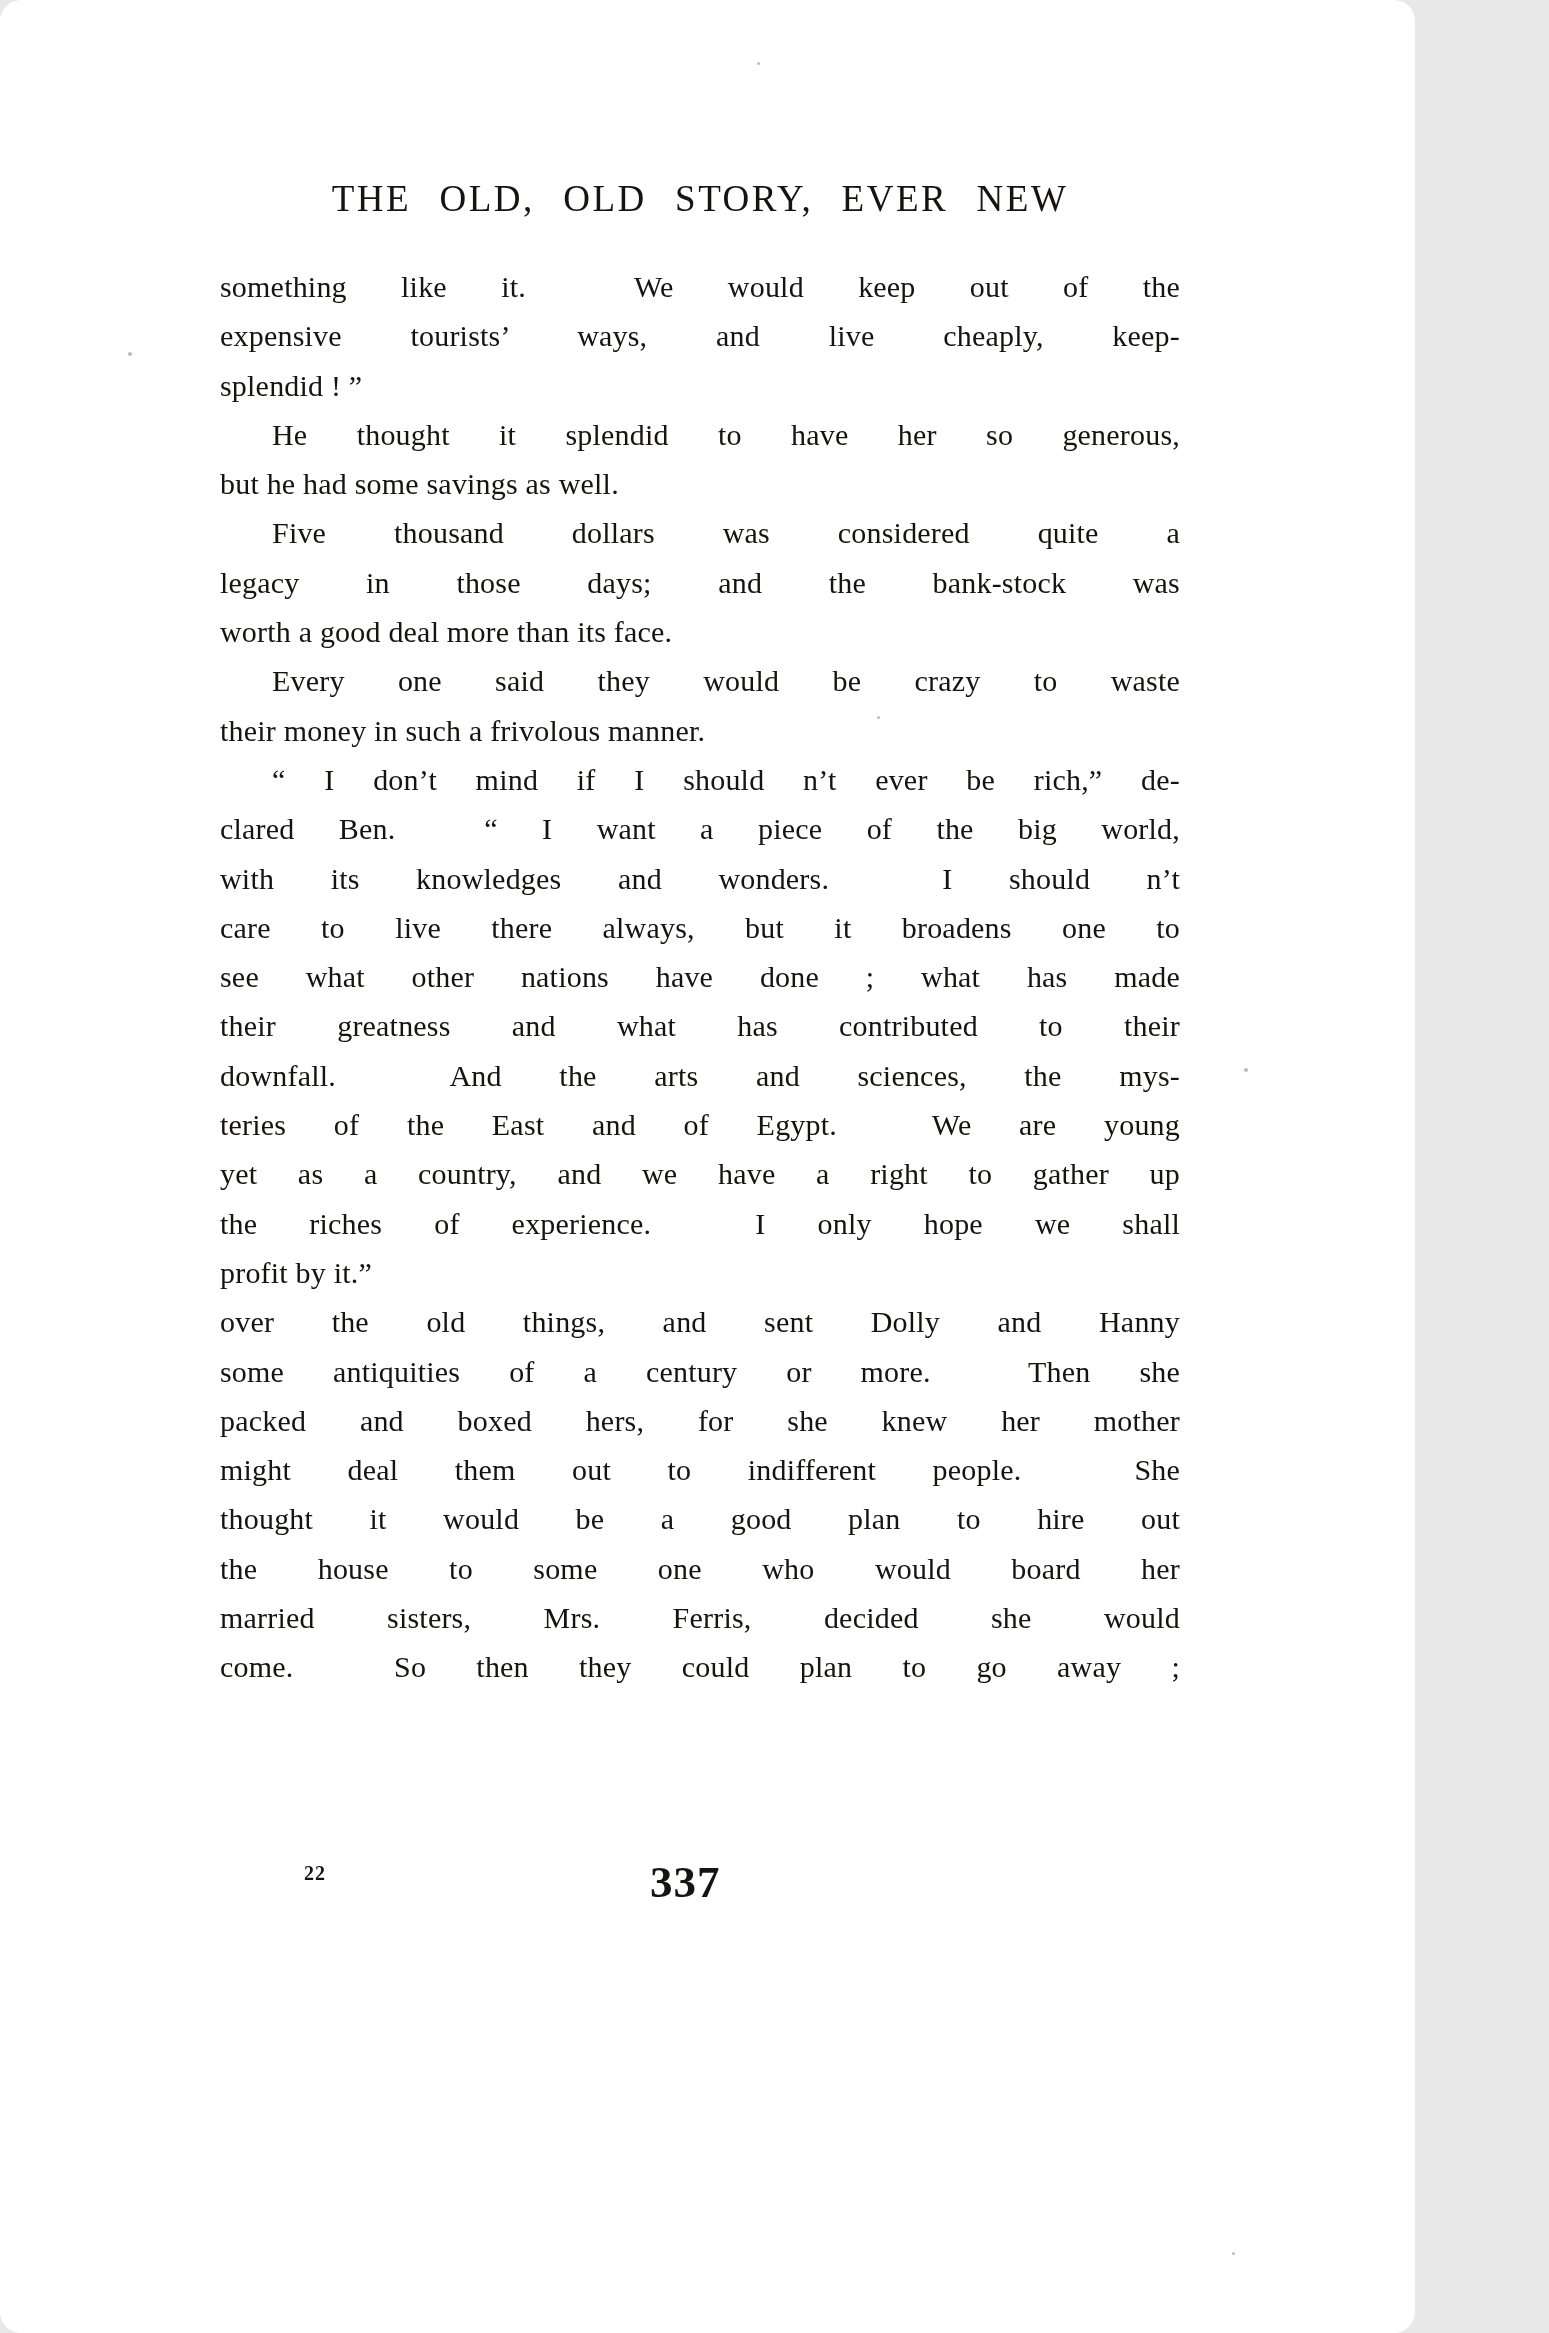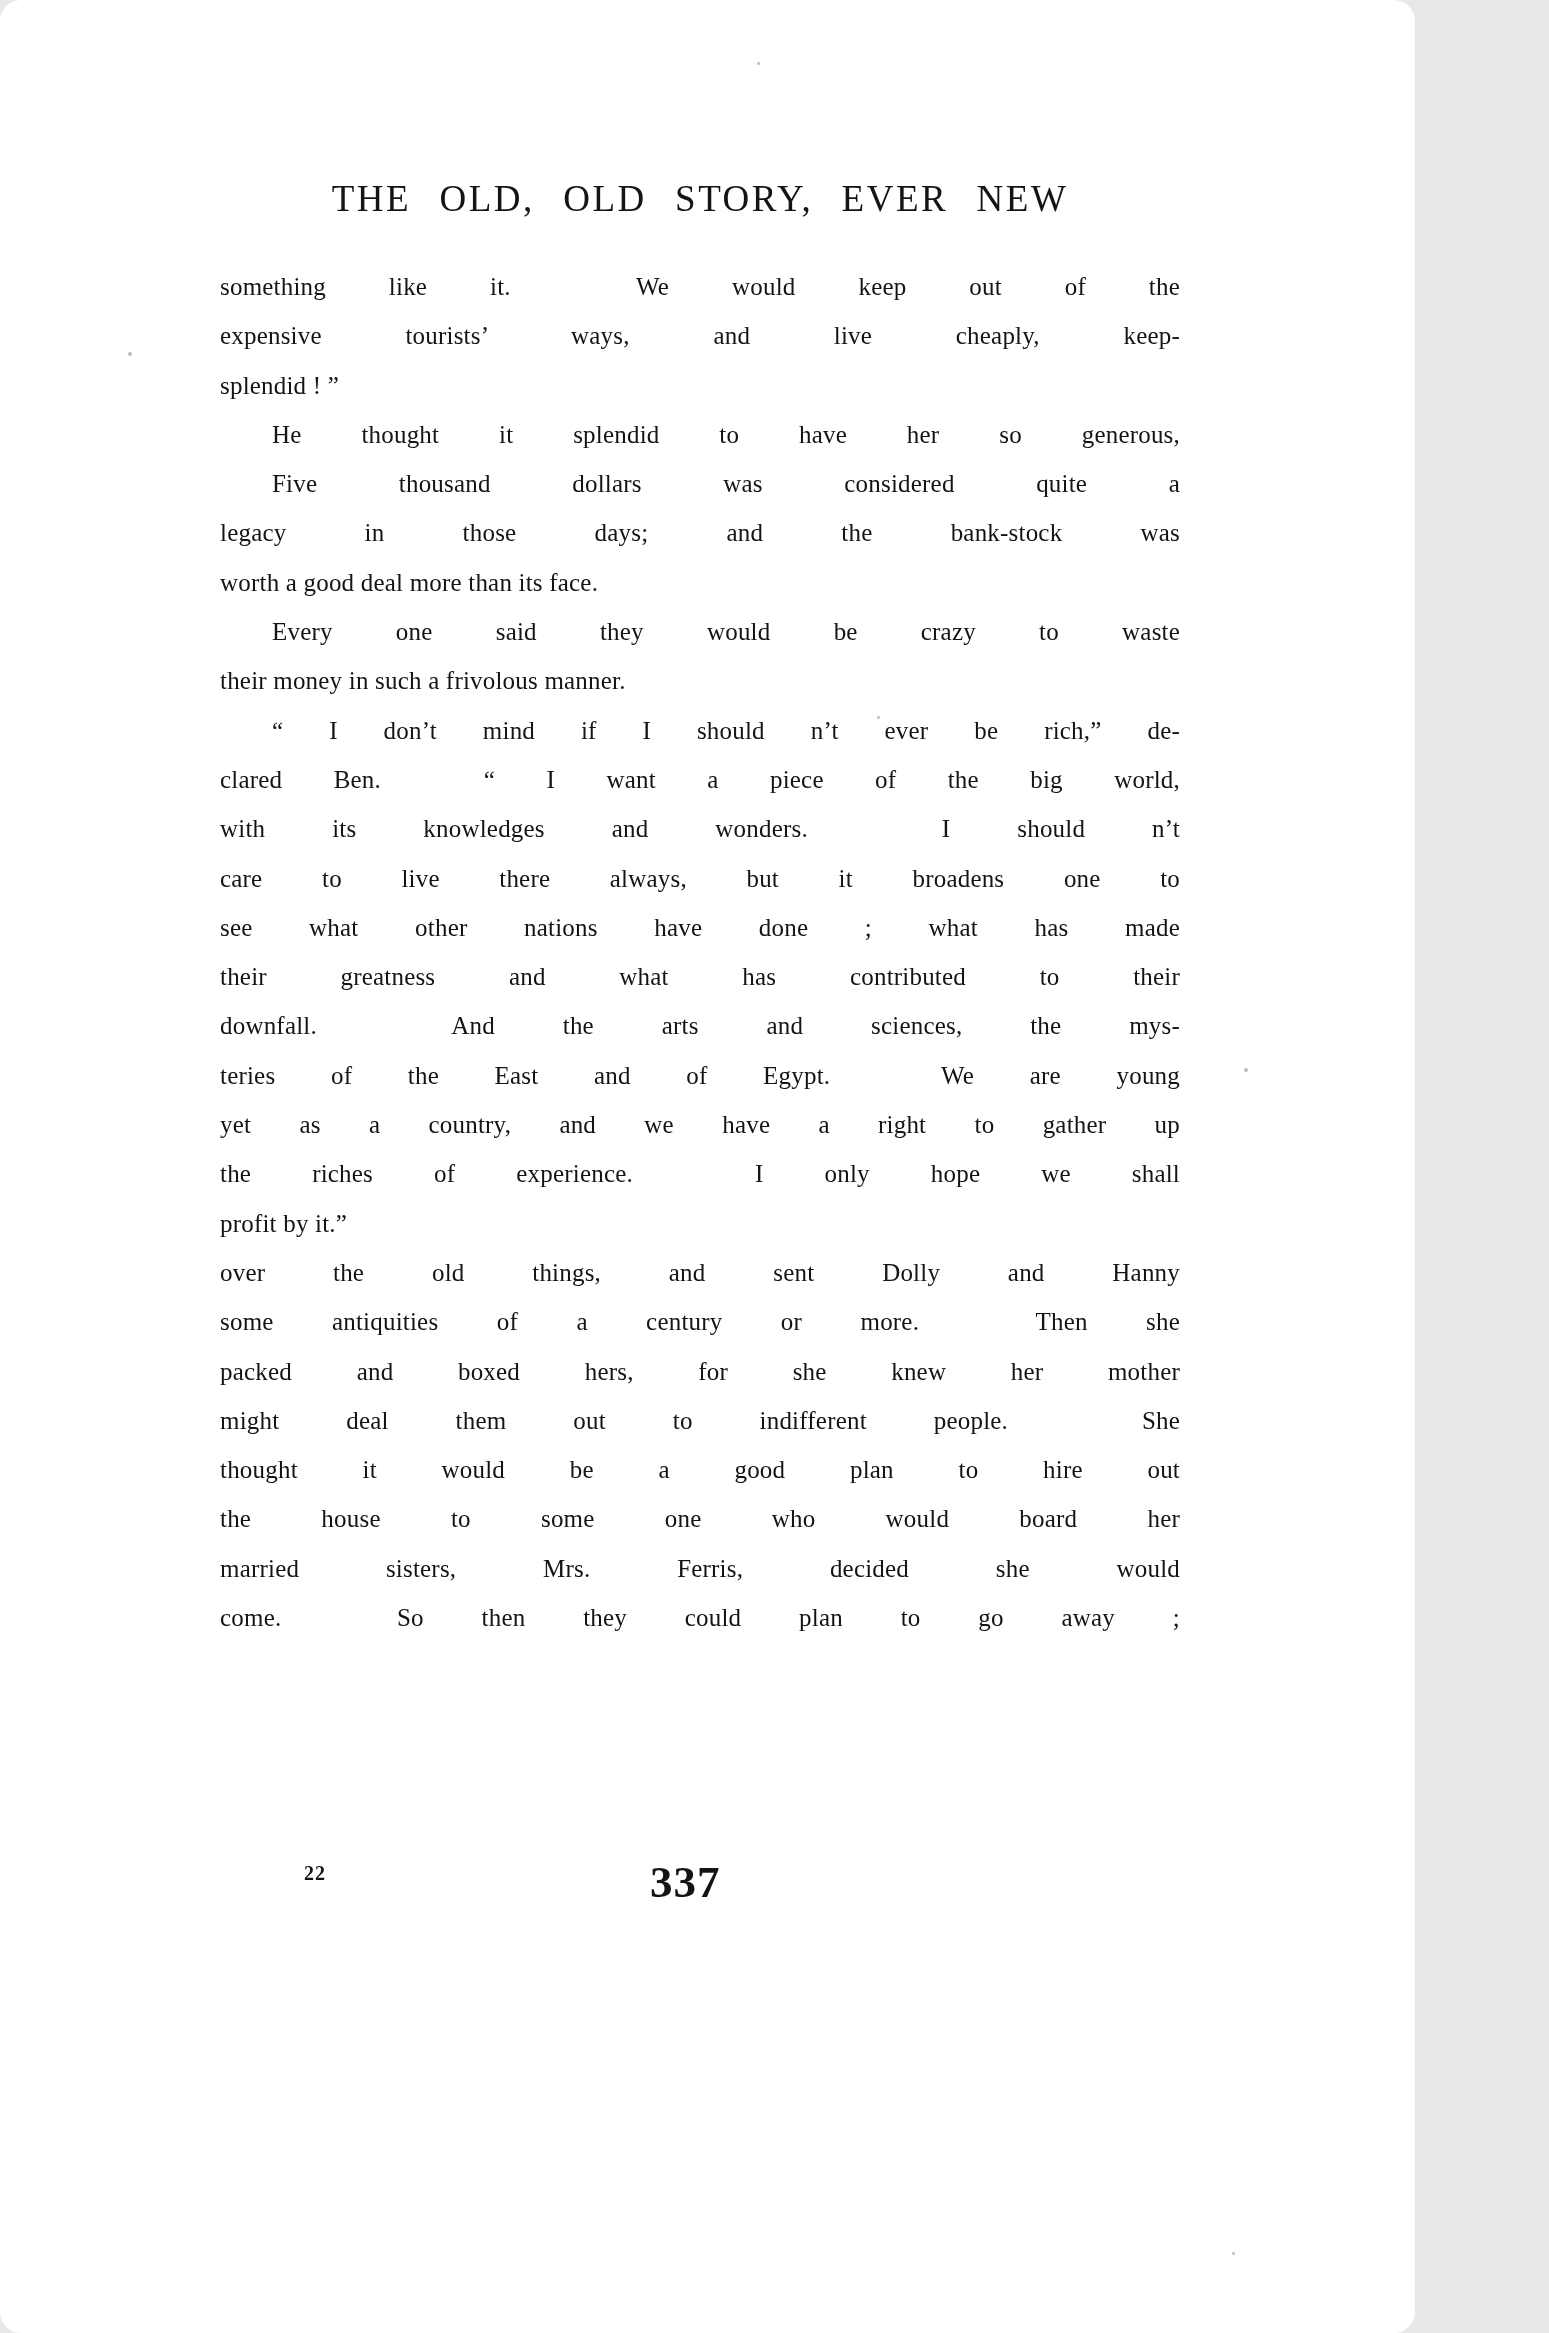--- a/index.html
+++ b/index.html
@@ -18,21 +18,21 @@
     text-align:center;
     font-size:37px;
     line-height:42px;
     letter-spacing:2.5px;
     word-spacing:0.45em;
     white-space:pre;
   }
   .text-block {
     position:absolute;
     left:220px; top:262px; width:960px;
-    font-size:25px;
+    font-size:30px;
     line-height:49.3px;
     letter-spacing:0.2px;
   }
   .line {
     white-space:pre-wrap;
     text-align:justify;
     text-align-last:justify;
   }
   .line.eop { text-align-last:left; }
   .line.indent { text-indent:52px; }
@@ -61,20 +61,21 @@
 
 <div class="page">
 
   <div class="running-head">THE OLD, OLD STORY, EVER NEW</div>
 
   <div class="text-block">
       <div class="line">something like it.  We would keep out of the</div>
       <div class="line">expensive tourists’ ways, and live cheaply, keep-</div>
       <div class="line eop">splendid ! ”</div>
       <div class="line indent">He thought it splendid to have her so generous,</div>
+      <div class="line eop">but he had some savings as well.</div>
       <div class="line indent">Five thousand dollars was considered quite a</div>
       <div class="line">legacy in those days; and the bank-stock was</div>
       <div class="line eop">worth a good deal more than its face.</div>
       <div class="line indent">Every one said they would be crazy to waste</div>
       <div class="line eop">their money in such a frivolous manner.</div>
       <div class="line indent">“ I don’t mind if I should n’t ever be rich,” de-</div>
       <div class="line">clared Ben.  “ I want a piece of the big world,</div>
       <div class="line">with its knowledges and wonders.  I should n’t</div>
       <div class="line">care to live there always, but it broadens one to</div>
       <div class="line">see what other nations have done ; what has made</div>

